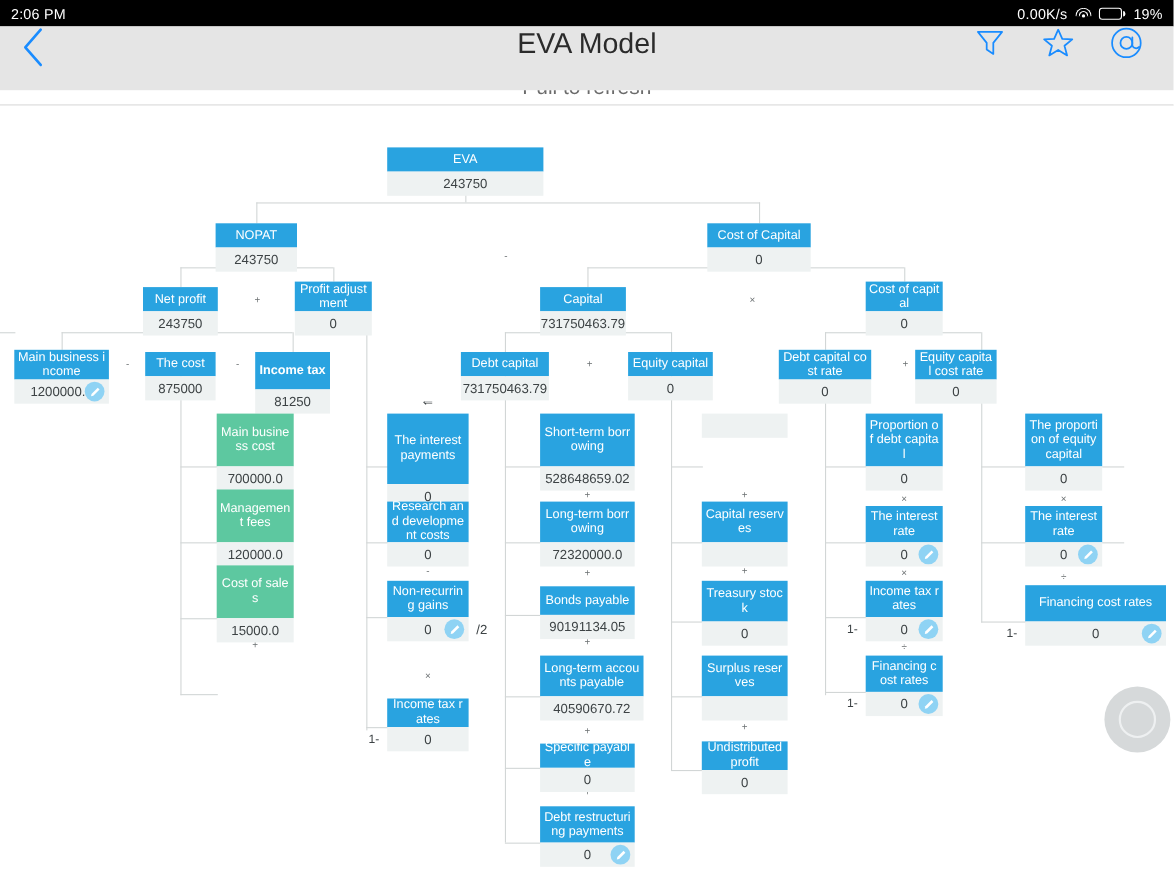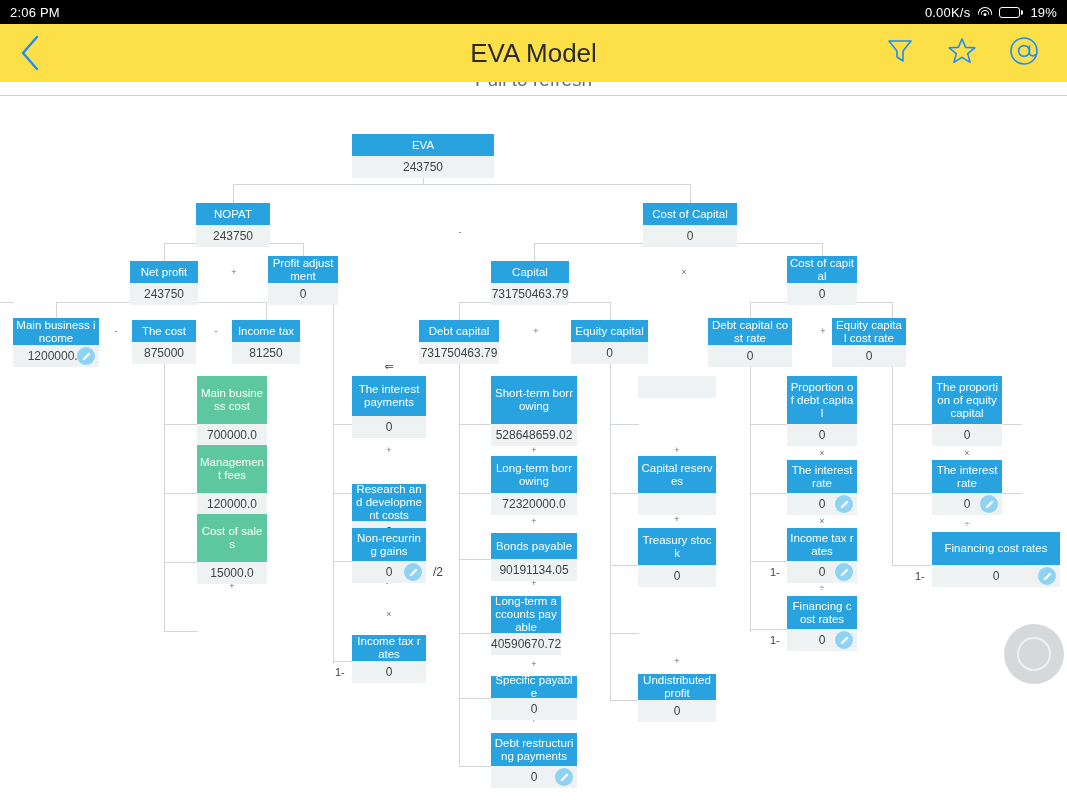--- a/index.html
+++ b/index.html
@@ -21,21 +21,21 @@
                 border-bottom:none; border-radius:50% 50% 0 0 / 100% 100% 0 0; }
   .wifi-ico i:nth-child(1){ width:15px; height:8px; top:1px; }
   .wifi-ico i:nth-child(2){ width:9px; height:5px; top:4px; }
   .wifi-ico i:nth-child(3){ width:3px; height:3px; top:7px; background:#fff; border-radius:50%; border:none;}
   .batt { display:inline-flex; align-items:center; }
   .batt .body { width:21px; height:11px; border:1.5px solid #fff; border-radius:3px; }
   .batt .tip  { width:2px; height:5px; background:#fff; border-radius:0 2px 2px 0; margin-left:1px; }
 
   
   .appbar {
-    height: 58px; background:#fde047; display:flex; align-items:center;
+    height: 58px; background:#e5e5e5; display:flex; align-items:flex-start;
     position:relative; border-bottom:none;
   }
   .back-btn { width:60px; display:flex; align-items:center; justify-content:center; }
   .back-btn svg { display:block; }
   .appbar-title {
     position:absolute; left:0; right:0; text-align:center;
     font-size:26px; color:#2b2b2b; pointer-events:none;
   }
   .appbar-actions { margin-left:auto; display:flex; align-items:center; gap:28px; padding-right:26px; z-index:2; }
   .appbar-actions .act { width:34px; height:34px; display:flex; align-items:center; justify-content:center; }
@@ -286,21 +286,21 @@
           <svg width="11" height="11" viewBox="0 0 12 12">
             <path d="M8.6 1.6 L10.4 3.4 L4.2 9.6 L1.9 10.1 L2.4 7.8 Z" fill="#ffffff"></path>
           </svg>
         </span></div>
     </div>
     <div class="node" style="left: 132px; top: 224px; width: 64px; border-radius: 22px;">
       <div class="head" style="height: 22px;">The cost</div>
       <div class="val">875000</div>
     </div>
     <div class="node" style="left: 232px; top: 224px; width: 68px;">
-      <div class="head" style="height: 22px;">Income tax</div>
+      <div class="head" style="height: 34px; font-weight: bold;">Income tax</div>
       <div class="val">81250</div>
     </div>
     <div class="node" style="left: 419px; top: 224px; width: 80px;">
       <div class="head" style="height: 22px;">Debt capital</div>
       <div class="val">731750463.79</div>
     </div>
     <div class="node" style="left: 571px; top: 224px; width: 77px;">
       <div class="head" style="height: 22px;">Equity capital</div>
       <div class="val">0</div>
     </div>
@@ -318,25 +318,25 @@
     </div>
     <div class="node green" style="left: 197px; top: 349px; width: 70px;">
       <div class="head" style="height: 48px;">Management fees</div>
       <div class="val">120000.0</div>
     </div>
     <div class="node green" style="left: 197px; top: 418px; width: 70px;">
       <div class="head" style="height: 48px;">Cost of sales</div>
       <div class="val">15000.0</div>
     </div>
     <div class="node" style="left: 352px; top: 280px; width: 74px;">
-      <div class="head" style="height: 40px;">The interest payments</div>
+      <div class="head" style="height: 64px;">The interest payments</div>
       <div class="val">0</div>
     </div>
     <div class="node" style="left: 352px; top: 360px; width: 74px;">
-      <div class="head" style="height: 37px; margin-top: 28px;">Research and development costs</div>
+      <div class="head" style="height: 37px;">Research and development costs</div>
       <div class="val">0</div>
     </div>
     <div class="node" style="left: 352px; top: 432px; width: 74px;">
       <div class="head" style="height: 33px;">Non-recurring gains</div>
       <div class="val">0<span class="suffix">/2</span><span class="pencil">
           <svg width="11" height="11" viewBox="0 0 12 12">
             <path d="M8.6 1.6 L10.4 3.4 L4.2 9.6 L1.9 10.1 L2.4 7.8 Z" fill="#ffffff"></path>
           </svg>
         </span></div>
     </div>
@@ -349,21 +349,21 @@
       <div class="val">528648659.02</div>
     </div>
     <div class="node" style="left: 491px; top: 360px; width: 86px;">
       <div class="head" style="height: 37px;">Long-term borrowing</div>
       <div class="val">72320000.0</div>
     </div>
     <div class="node" style="left: 491px; top: 437px; width: 86px;">
       <div class="head" style="height: 26px;">Bonds payable</div>
       <div class="val">90191134.05</div>
     </div>
-    <div class="node" style="left: 491px; top: 500px; width: 70px;">
+    <div class="node" style="left: 491px; top: 500px; width: 94px;">
       <div class="head" style="height: 37px;">Long-term accounts payable</div>
       <div class="val">40590670.72</div>
     </div>
     <div class="node" style="left: 491px; top: 580px; width: 86px;">
       <div class="head" style="height: 22px;">Specific payable</div>
       <div class="val">0</div>
     </div>
     <div class="node" style="left: 491px; top: 637px; width: 86px;">
       <div class="head" style="height: 33px;">Debt restructuring payments</div>
       <div class="val">0<span class="pencil">
@@ -375,20 +375,24 @@
     <div class="node" style="left: 638px; top: 280px; width: 78px;">
       <div class="val blank">0</div>
     </div>
     <div class="node" style="left: 638px; top: 360px; width: 78px;">
       <div class="head" style="height: 37px;">Capital reserves</div>
       <div class="val blank">0</div>
     </div>
     <div class="node" style="left: 638px; top: 432px; width: 78px;">
       <div class="head" style="height: 37px;">Treasury stock</div>
       <div class="val">0</div>
+    </div>
+    <div class="node" style="left: 638px; top: 500px; width: 78px;">
+      <div class="head" style="height: 37px;">Surplus reserves</div>
+      <div class="val blank">0</div>
     </div>
     <div class="node" style="left: 638px; top: 578px; width: 78px;">
       <div class="head" style="height: 26px;">Undistributed profit</div>
       <div class="val">0</div>
     </div>
     <div class="node" style="left: 787px; top: 280px; width: 70px;">
       <div class="head" style="height: 48px;">Proportion of debt capital</div>
       <div class="val">0</div>
     </div>
     <div class="node" style="left: 787px; top: 364px; width: 70px;">

